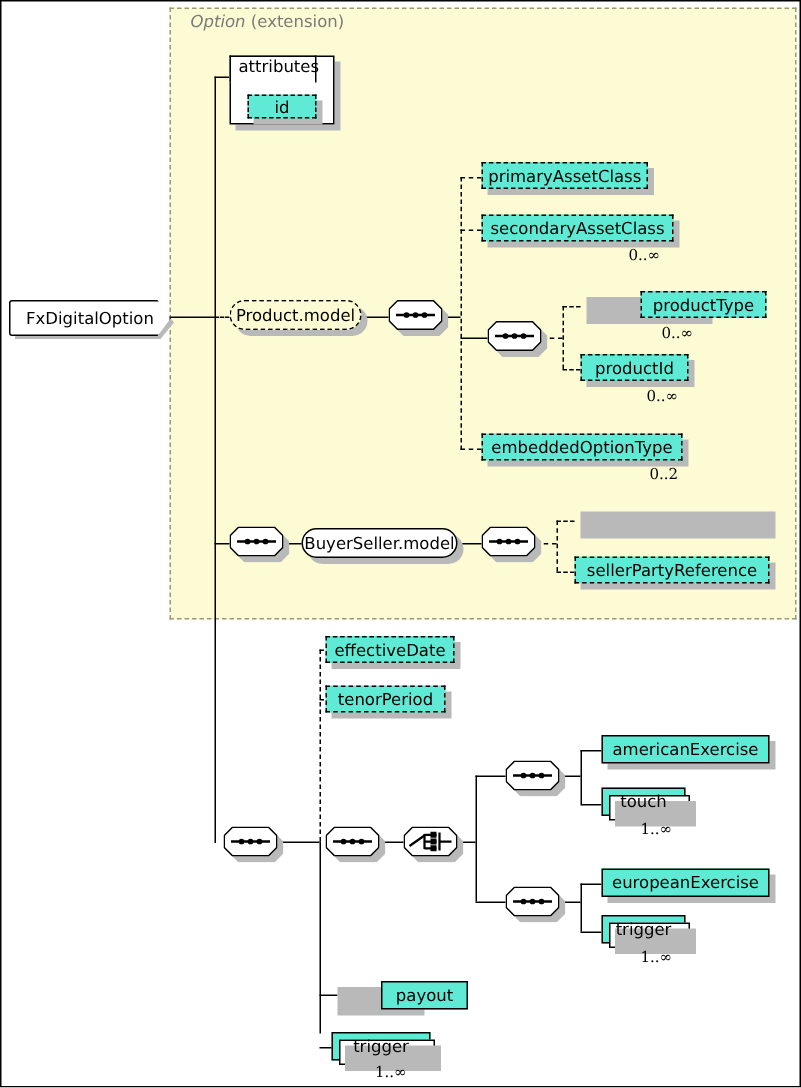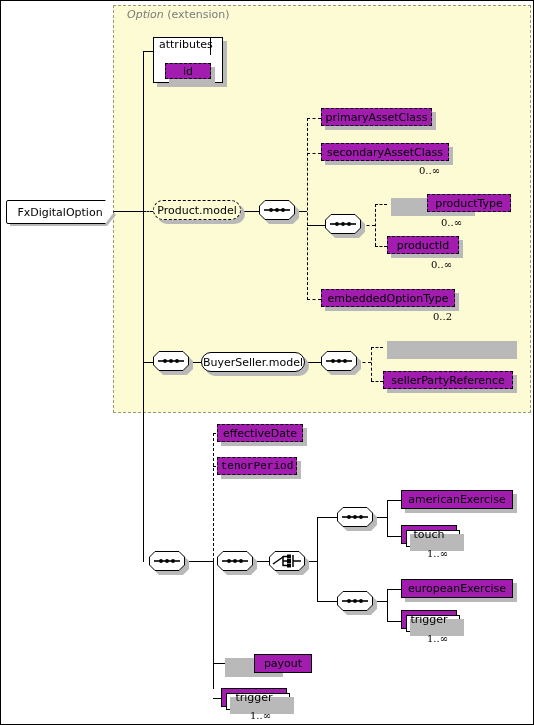--- a/index.html
+++ b/index.html
@@ -36,21 +36,21 @@
   
   .node{
     position:absolute;
     box-sizing:border-box;
     display:flex;
     align-items:center;
     justify-content:center;
     font-size:11px;
     color:#000;
     white-space:nowrap;
-    background:#a21caf;
+    background:#5eead4;
     z-index:6;
   }
   .node .lbl{display:block;line-height:1;padding:0 6px;}
 
   .solid{border:1px solid #000;}
   .dashed{border:1px dashed #000;}
 
   
   .shadow::after{
     content:"";
@@ -302,21 +302,21 @@
   <div class="vline" style="left:212px;top:560px;height:128px;"></div>
 
   <div class="hdash" style="left:212px;top:432px;width:12px;"></div>
   <div class="abs" style="left:220px;top:427px;width:86px;height:18px;background:#b9b9b9;z-index:5;"></div>
   <div class="node dashed" style="left:216px;top:423px;width:86px;height:18px;">
     <span class="lbl">effectiveDate</span>
   </div>
 
   <div class="hdash" style="left:212px;top:465px;width:12px;"></div>
   <div class="abs" style="left:220px;top:460px;width:80px;height:18px;background:#b9b9b9;z-index:5;"></div>
-  <div class="node dashed" style="left:216px;top:456px;width:80px;height:18px;font-family:Liberation Mono, monospace;">
+  <div class="node dashed" style="left:216px;top:456px;width:80px;height:18px;">
     <span class="lbl">tenorPeriod</span>
   </div>
 
   <div class="compshadow" style="left:220px;top:554px;width:36px;height:20px;clip-path:polygon(6px 0,30px 0,36px 6px,36px 14px,30px 20px,6px 20px,0 14px,0 6px);"></div>
   <div class="comp" style="left:216px;top:550px;width:36px;height:20px;">
     <svg width="36" height="20" viewBox="0 0 36 20">
       <polygon points="6,0.5 30,0.5 35.5,6 35.5,14 30,19.5 6,19.5 0.5,14 0.5,6" fill="#ffffff" stroke="#000000" stroke-width="1"></polygon>
       <line x1="5" y1="10" x2="31" y2="10" stroke="#000000" stroke-width="1.6"></line>
       <circle cx="12" cy="10" r="1.9" fill="#000000"></circle>
       <circle cx="18" cy="10" r="1.9" fill="#000000"></circle>

